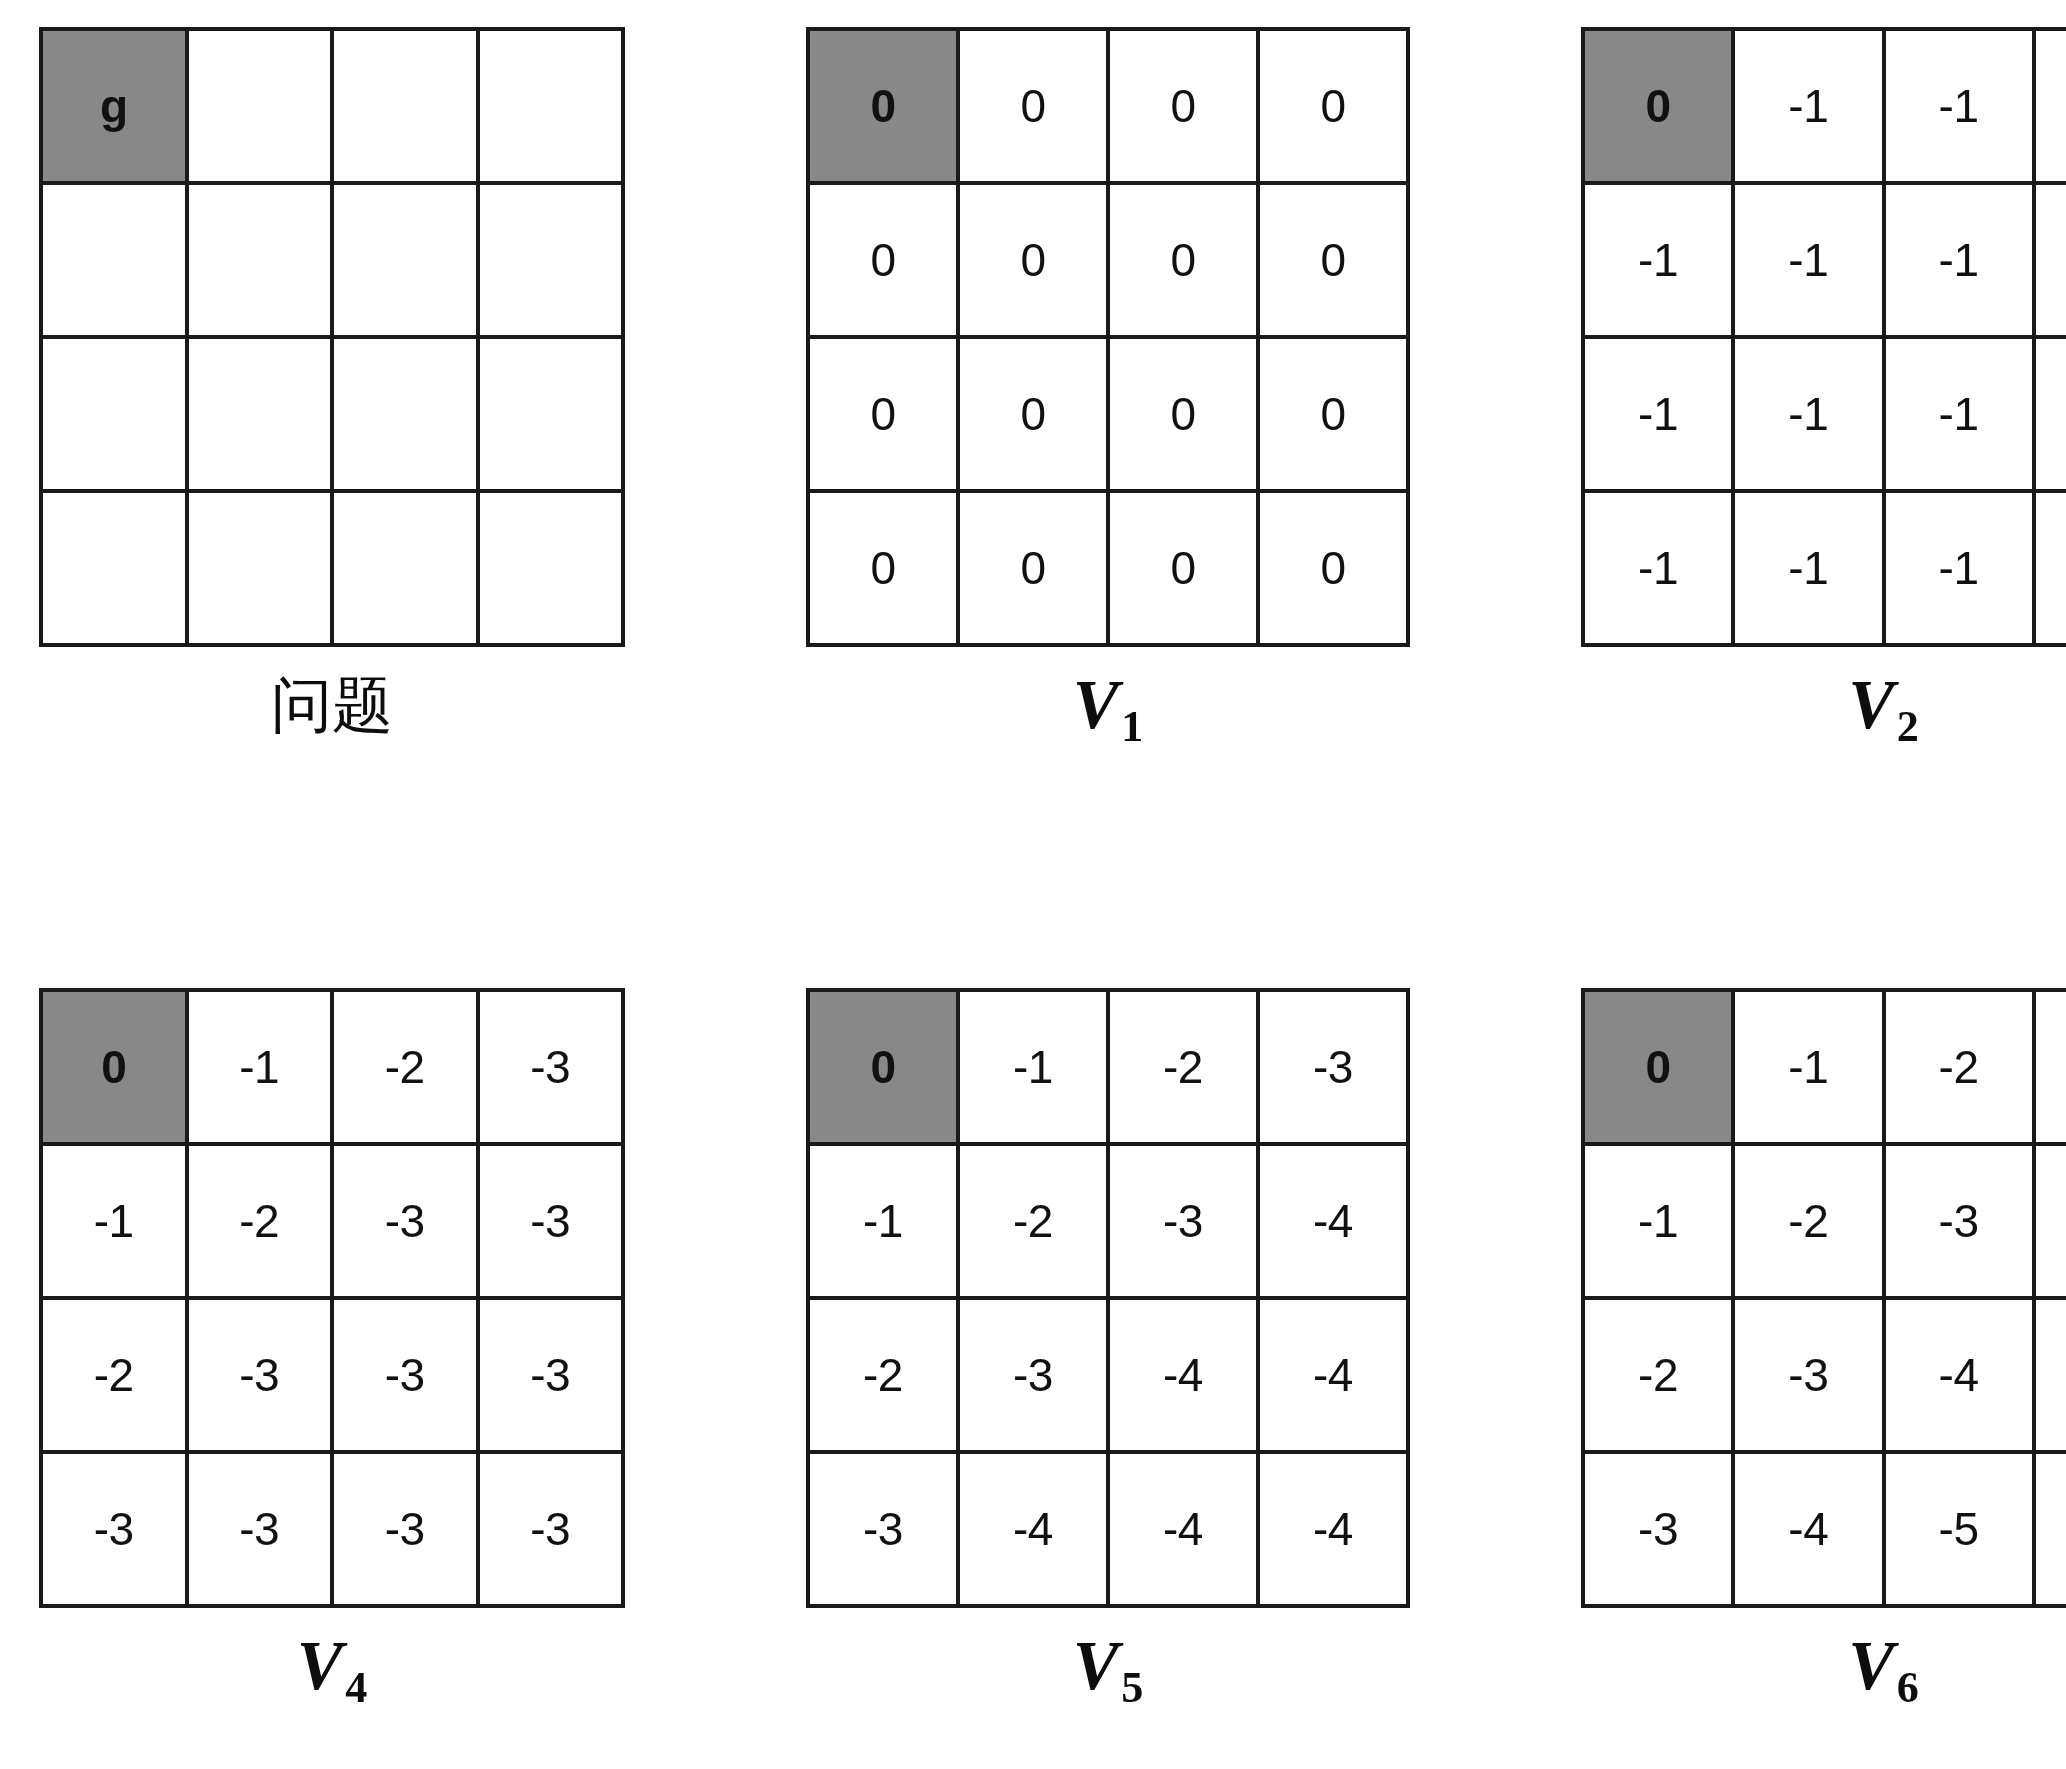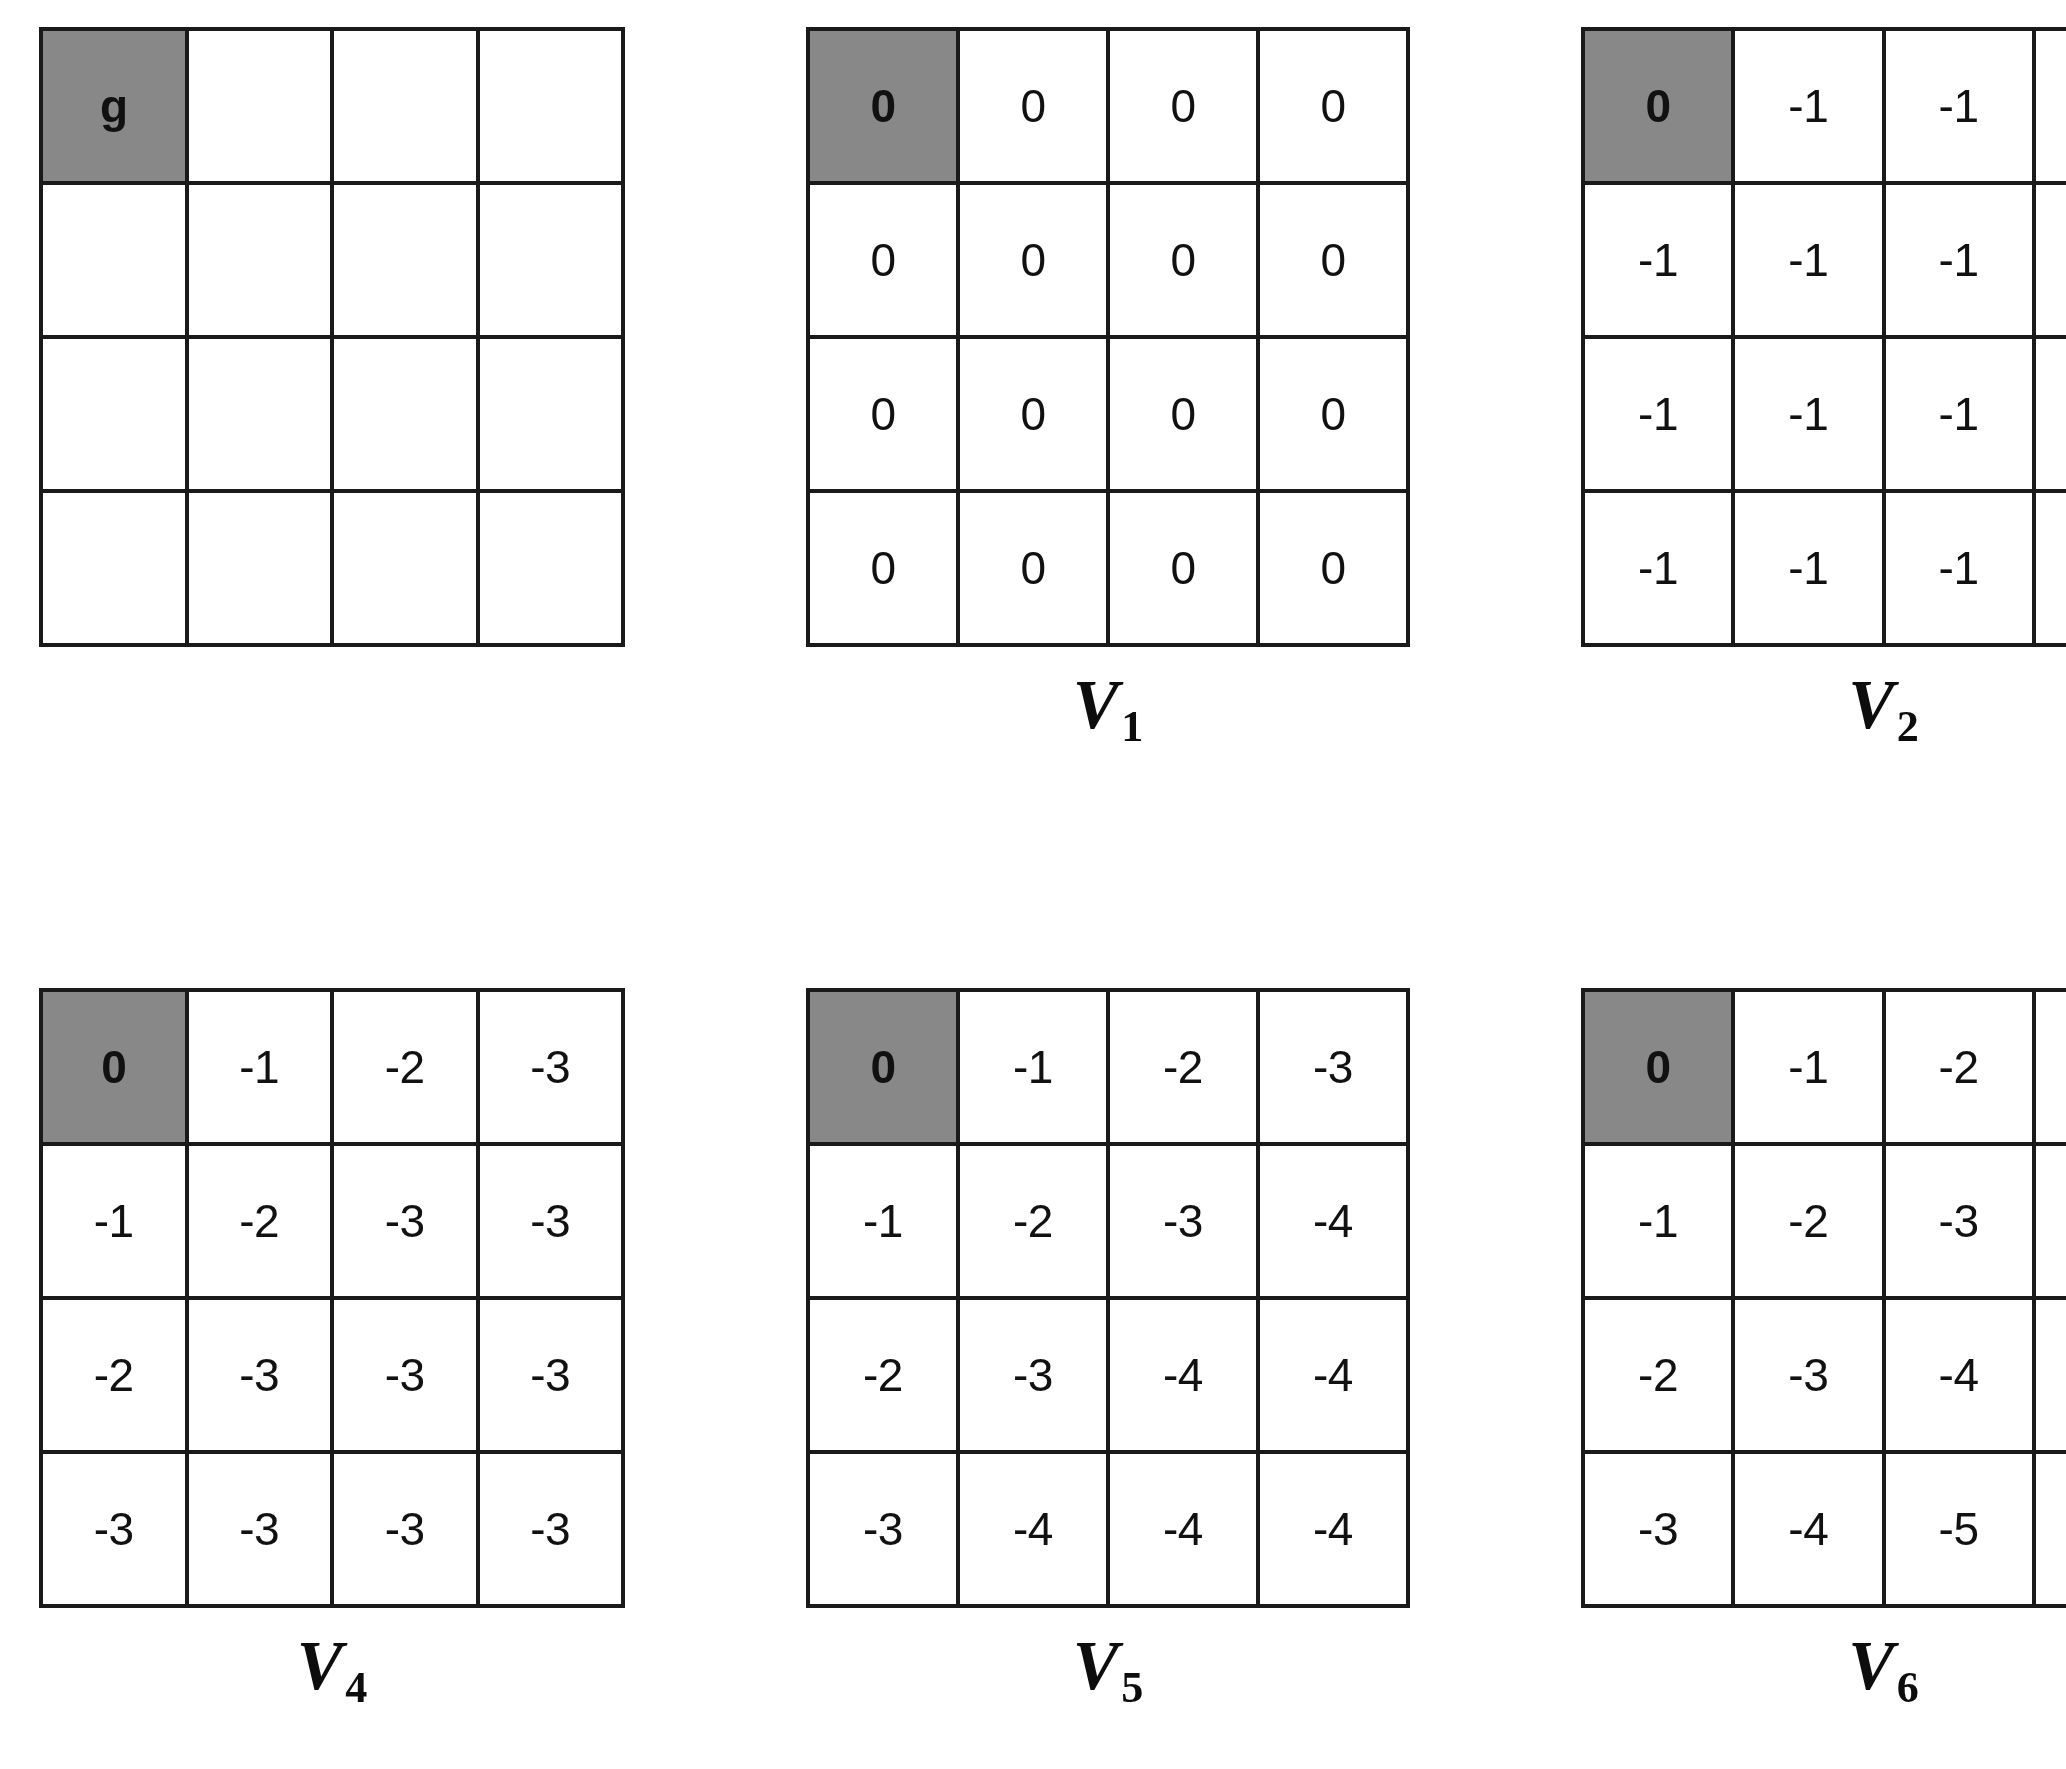--- a/index.html
+++ b/index.html
@@ -133,20 +133,23 @@
         <div class="cell">
           <span class="cellval"></span>
         </div>
         <div class="cell">
           <span class="cellval"></span>
         </div>
         <div class="cell">
           <span class="cellval"></span>
         </div>
       </div>
+      <div class="caption">
+        <span class="cap-cjk">问题</span>
+      </div>
     </div>
     <div class="board" style="left: 806px; top: 27px; width: 604px;">
       <div class="grid" style="height: 620px; width: 604px;">
         <div class="cell shaded">
           <span class="cellval">0</span>
         </div>
         <div class="cell">
           <span class="cellval">0</span>
         </div>
         <div class="cell">

